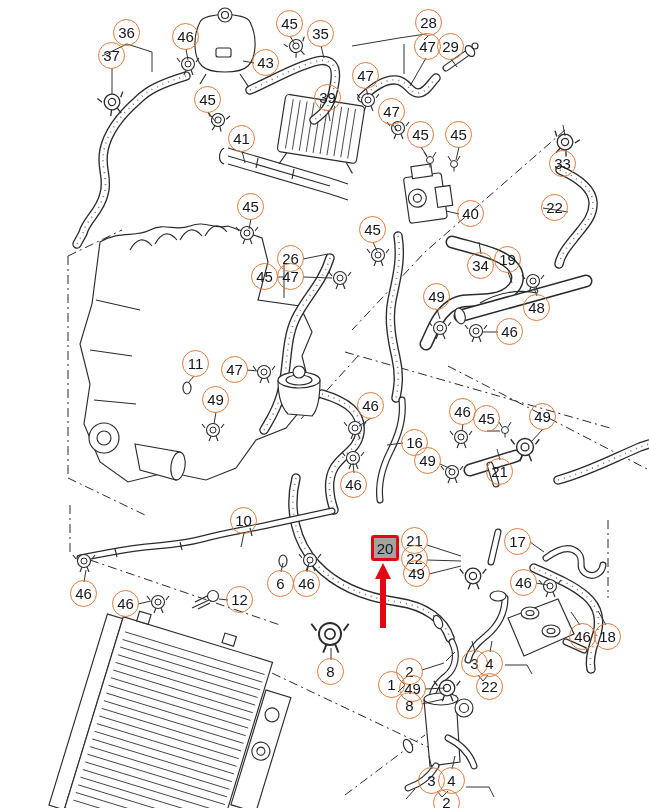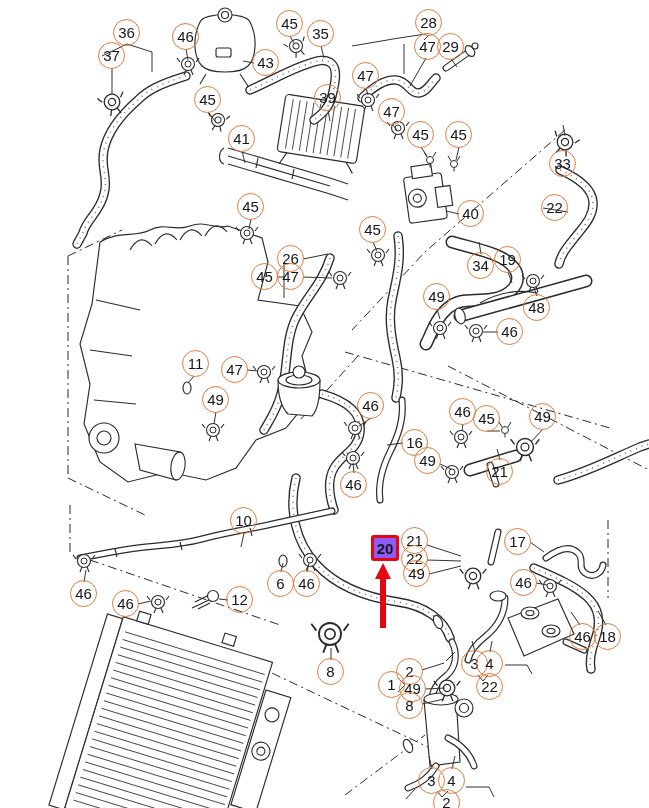--- a/index.html
+++ b/index.html
@@ -5,21 +5,21 @@
   html,body{margin:0;padding:0;background:#fff;}
   .stage{position:relative;width:649px;height:808px;background:#fff;overflow:hidden;
          font-family:"Liberation Sans",sans-serif;}
   svg.art{position:absolute;left:0;top:0;}
   .callout-layer{position:absolute;left:0;top:0;width:100%;height:100%;}
   .callout{position:absolute;width:27px;height:27px;margin-left:-14px;margin-top:-14px;
            border:1.7px solid #e07a3a;border-radius:50%;display:flex;align-items:center;
            justify-content:center;font-size:15px;line-height:1;color:#161616;
            background:transparent;box-sizing:border-box;}
   .callout.highlight{border-radius:3px;border-width:3.5px;border-color:#e30613;
-           background:#8b5cf6;width:28px;height:26px;font-weight:bold;}
+           background:#a3a3a3;width:28px;height:26px;font-weight:normal;}
   .ln{fill:none;stroke:#2b2b2b;stroke-width:1.15;}
   .lnf{fill:#fff;stroke:#2b2b2b;stroke-width:1.15;}
   .dd{fill:none;stroke:#2b2b2b;stroke-width:1;stroke-dasharray:9 4 2 4;}
   .ldr{fill:none;stroke:#333;stroke-width:1;}
   .ho{fill:none;stroke:#2b2b2b;stroke-width:9.5;stroke-linecap:round;}
   .hi{fill:none;stroke:#fff;stroke-width:6.8;stroke-linecap:round;}
   .hd{fill:none;stroke:#777;stroke-width:1.6;stroke-dasharray:1 5;}
   .to{fill:none;stroke:#2b2b2b;stroke-width:13;stroke-linecap:round;}
   .ti{fill:none;stroke:#fff;stroke-width:10;stroke-linecap:round;}
   .po{fill:none;stroke:#2b2b2b;stroke-width:7;stroke-linecap:round;}

